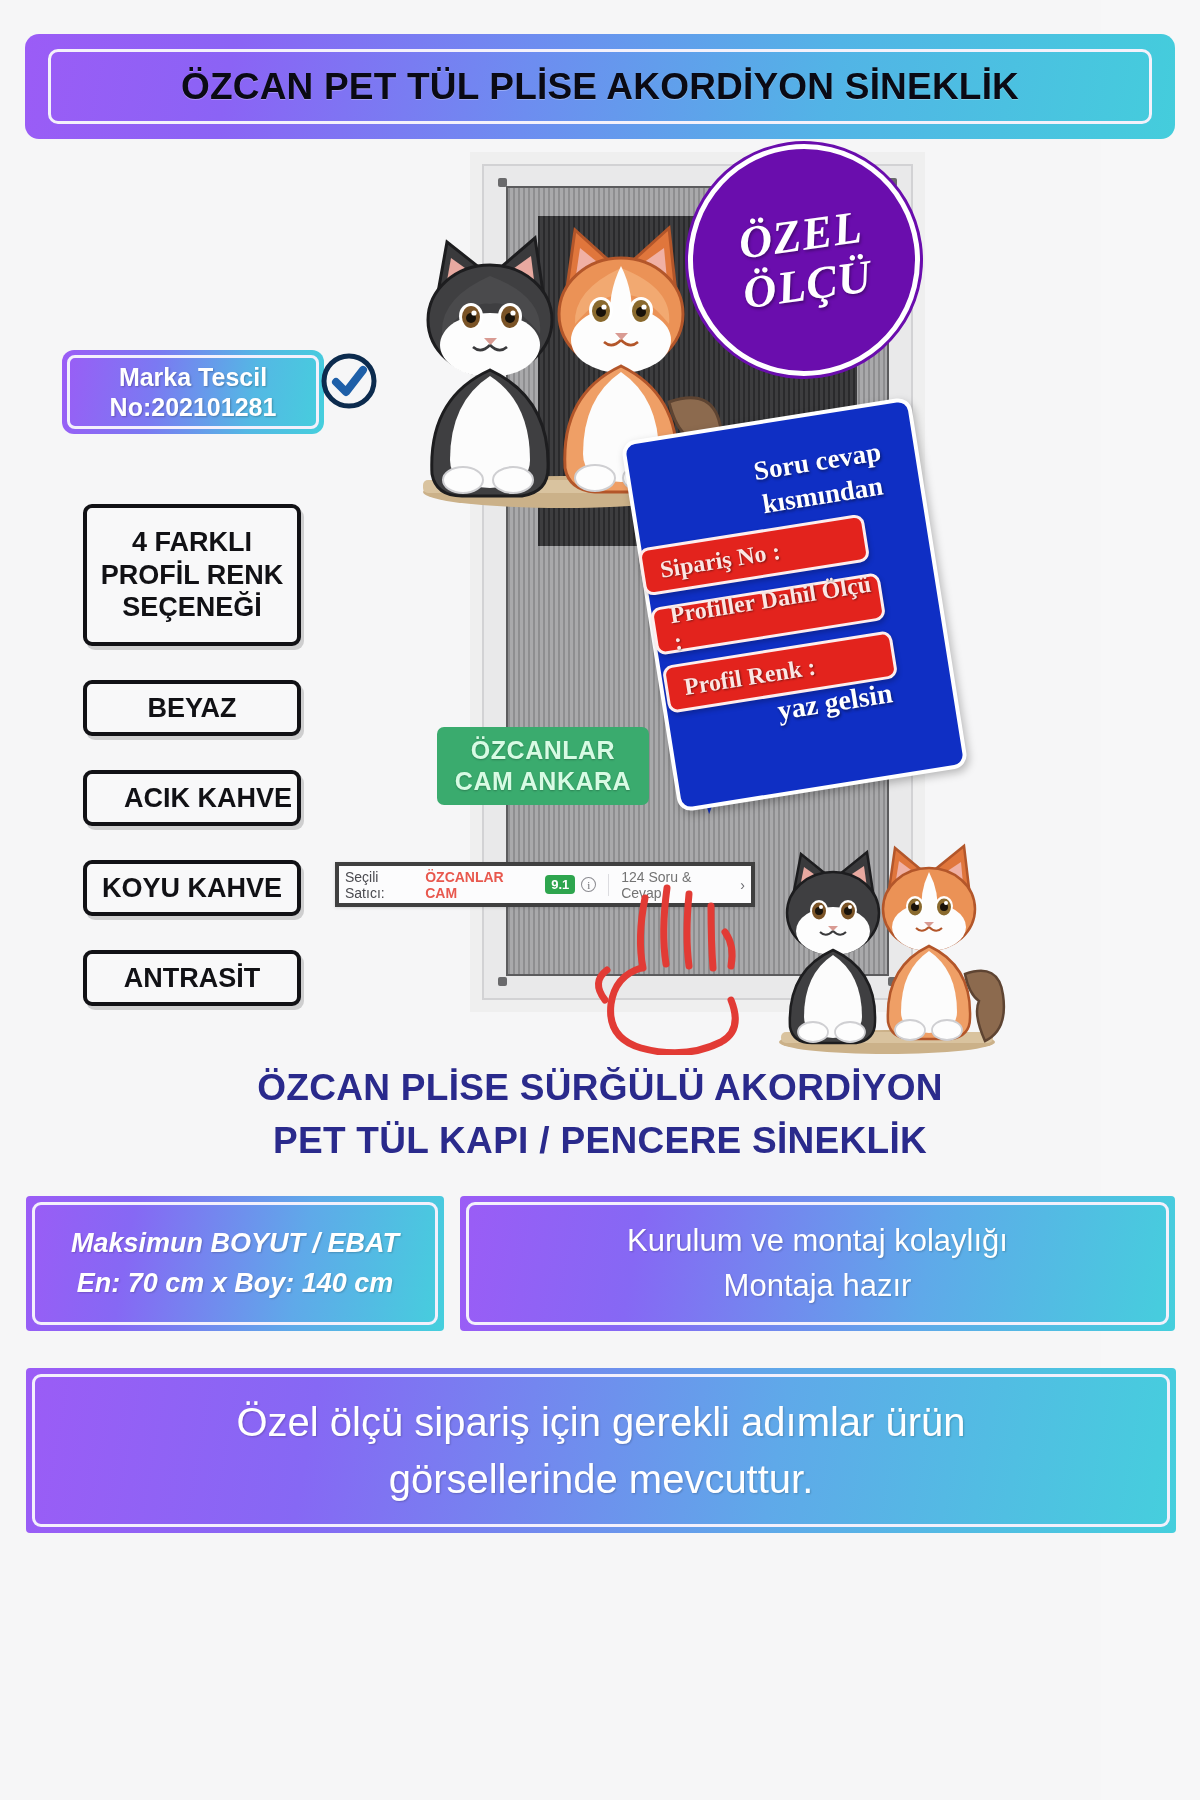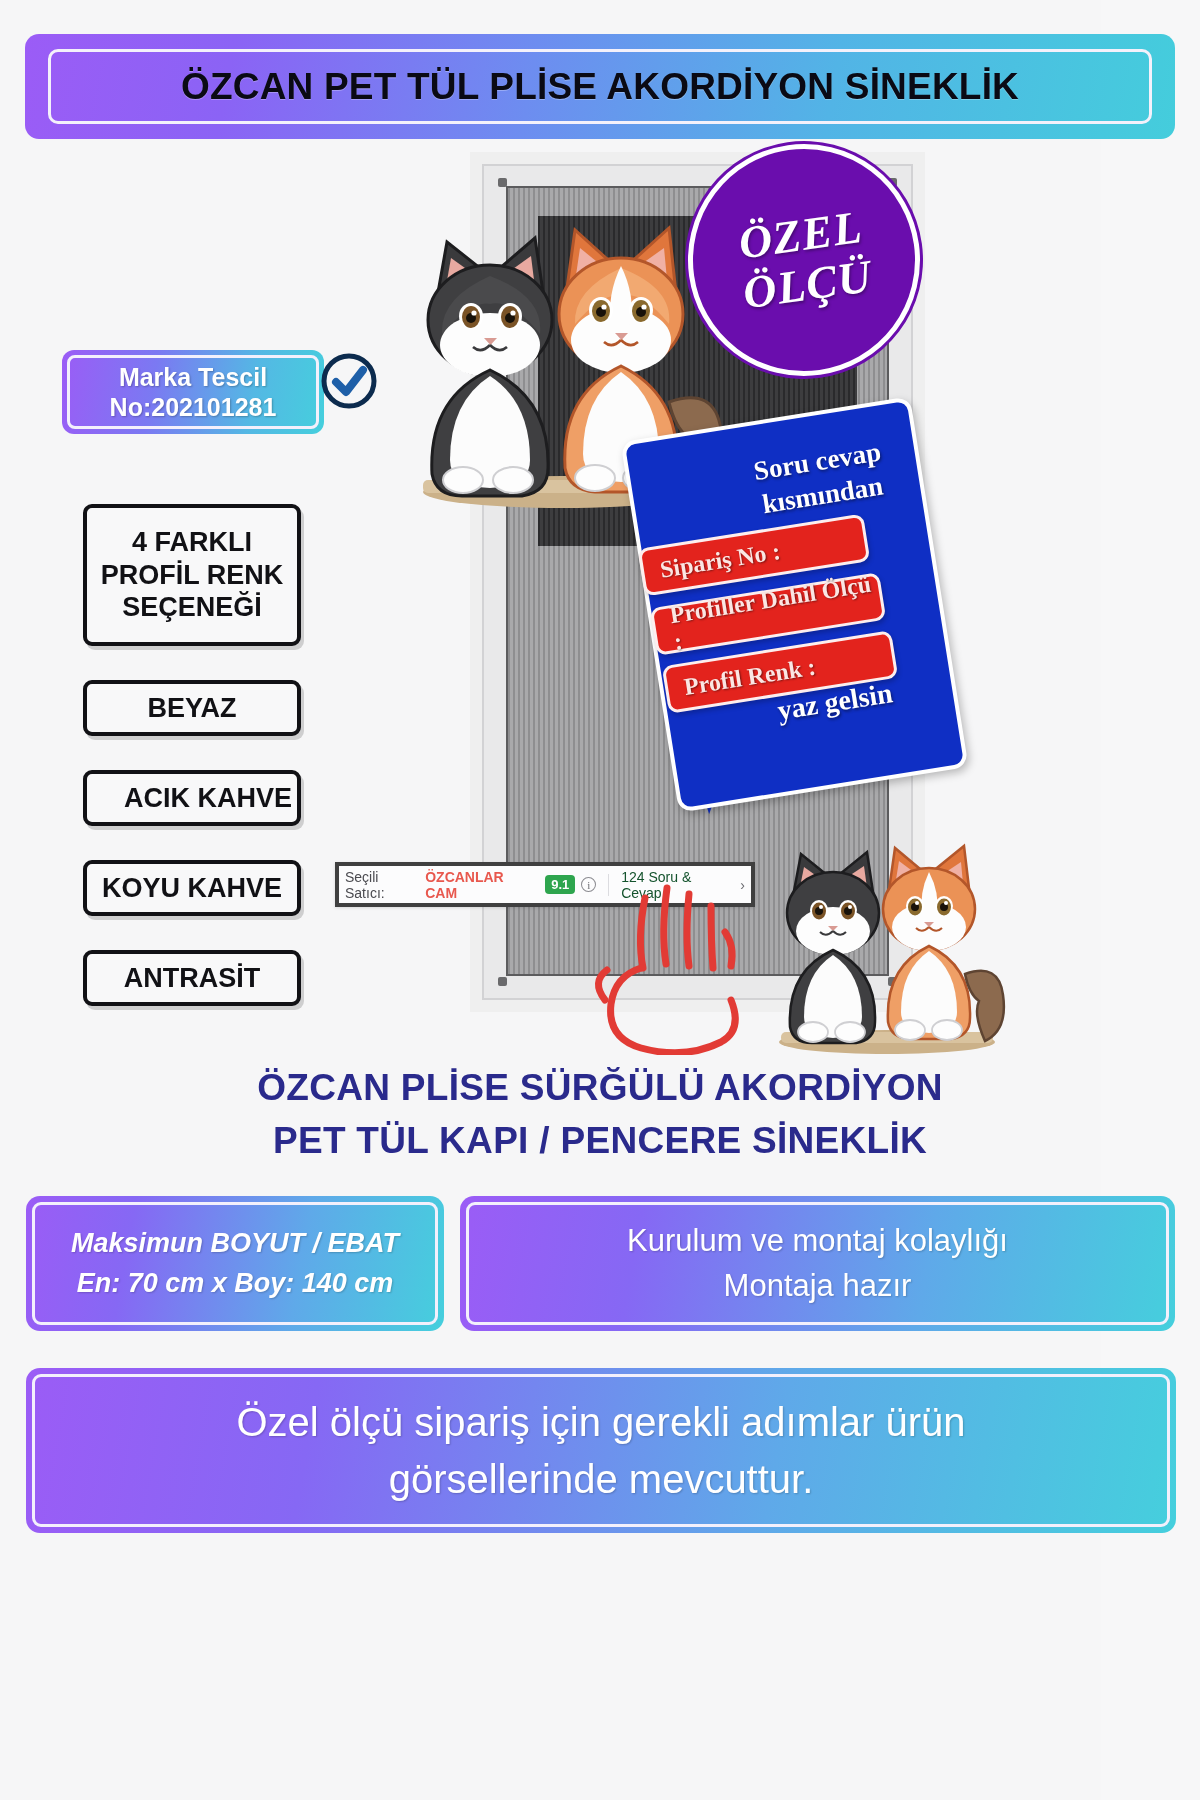--- a/index.html
+++ b/index.html
@@ -276,21 +276,21 @@
     padding: 2px 6px;
   }
   .sb-info {
     margin-left: 6px; width: 15px; height: 15px;
     border: 1.4px solid #8b8b90; border-radius: 50%;
     font-size: 11px; color: #6b6b70;
     display: flex; align-items: center; justify-content: center;
     font-family: "Liberation Serif", serif;
   }
   .sb-sep { margin: 0 12px; width: 1px; height: 22px; background: #dcdce0; }
-  .sb-qa { font-size: 14px; color: #14532d; }
+  .sb-qa { font-size: 14px; color: #737373; }
   .sb-chev { margin-left: 6px; font-size: 14px; color: #6b6b70; }
 
   
   .hand-pointer { position: absolute; left: 585px; top: 880px; width: 180px; height: 175px; }
 
   
   .subtitle {
     position: absolute;
     left: 0; top: 1062px;
     width: 1200px;
@@ -298,21 +298,21 @@
     color: #2a2a8c;
     font-weight: bold;
     font-size: 37px;
     line-height: 1.42;
     letter-spacing: 0.3px;
   }
 
   
   .grad-banner {
     position: absolute;
-    border-radius: 14px;
+    border-radius: 4px;
     background: linear-gradient(100deg, #9b5cf6 0%, #8668f4 25%, #5fa9e9 65%, #45cfdd 100%);
     padding: 6px;
   }
   .grad-inner {
     width: 100%; height: 100%;
     border: 3px solid #f3f0fc;
     border-radius: 9px;
     display: flex; flex-direction: column;
     align-items: center; justify-content: center;
     text-align: center;
@@ -449,20 +449,24 @@
   <div class="blue-callout"></div>
   <div class="callout-head">
     <div>Soru cevap</div>
     <div>kısmından</div>
   </div>
   <div class="red-bar rb-1">Sipariş No :</div>
   <div class="red-bar rb-2">Profiller Dahil Ölçü :</div>
   <div class="red-bar rb-3">Profil Renk :</div>
   <div class="callout-foot">yaz gelsin</div>
 
+  <div class="green-tag">
+    <div>ÖZCANLAR</div>
+    <div>CAM  ANKARA</div>
+  </div>
 
   <div class="seller-bar">
     <span class="sb-label">Seçili Satıcı:</span>
     <span class="sb-seller">ÖZCANLAR CAM</span>
     <span class="sb-score">9.1</span>
     <span class="sb-info">i</span>
     <span class="sb-sep"></span>
     <span class="sb-qa">124 Soru &amp; Cevap</span>
     <span class="sb-chev">›</span>
   </div>

